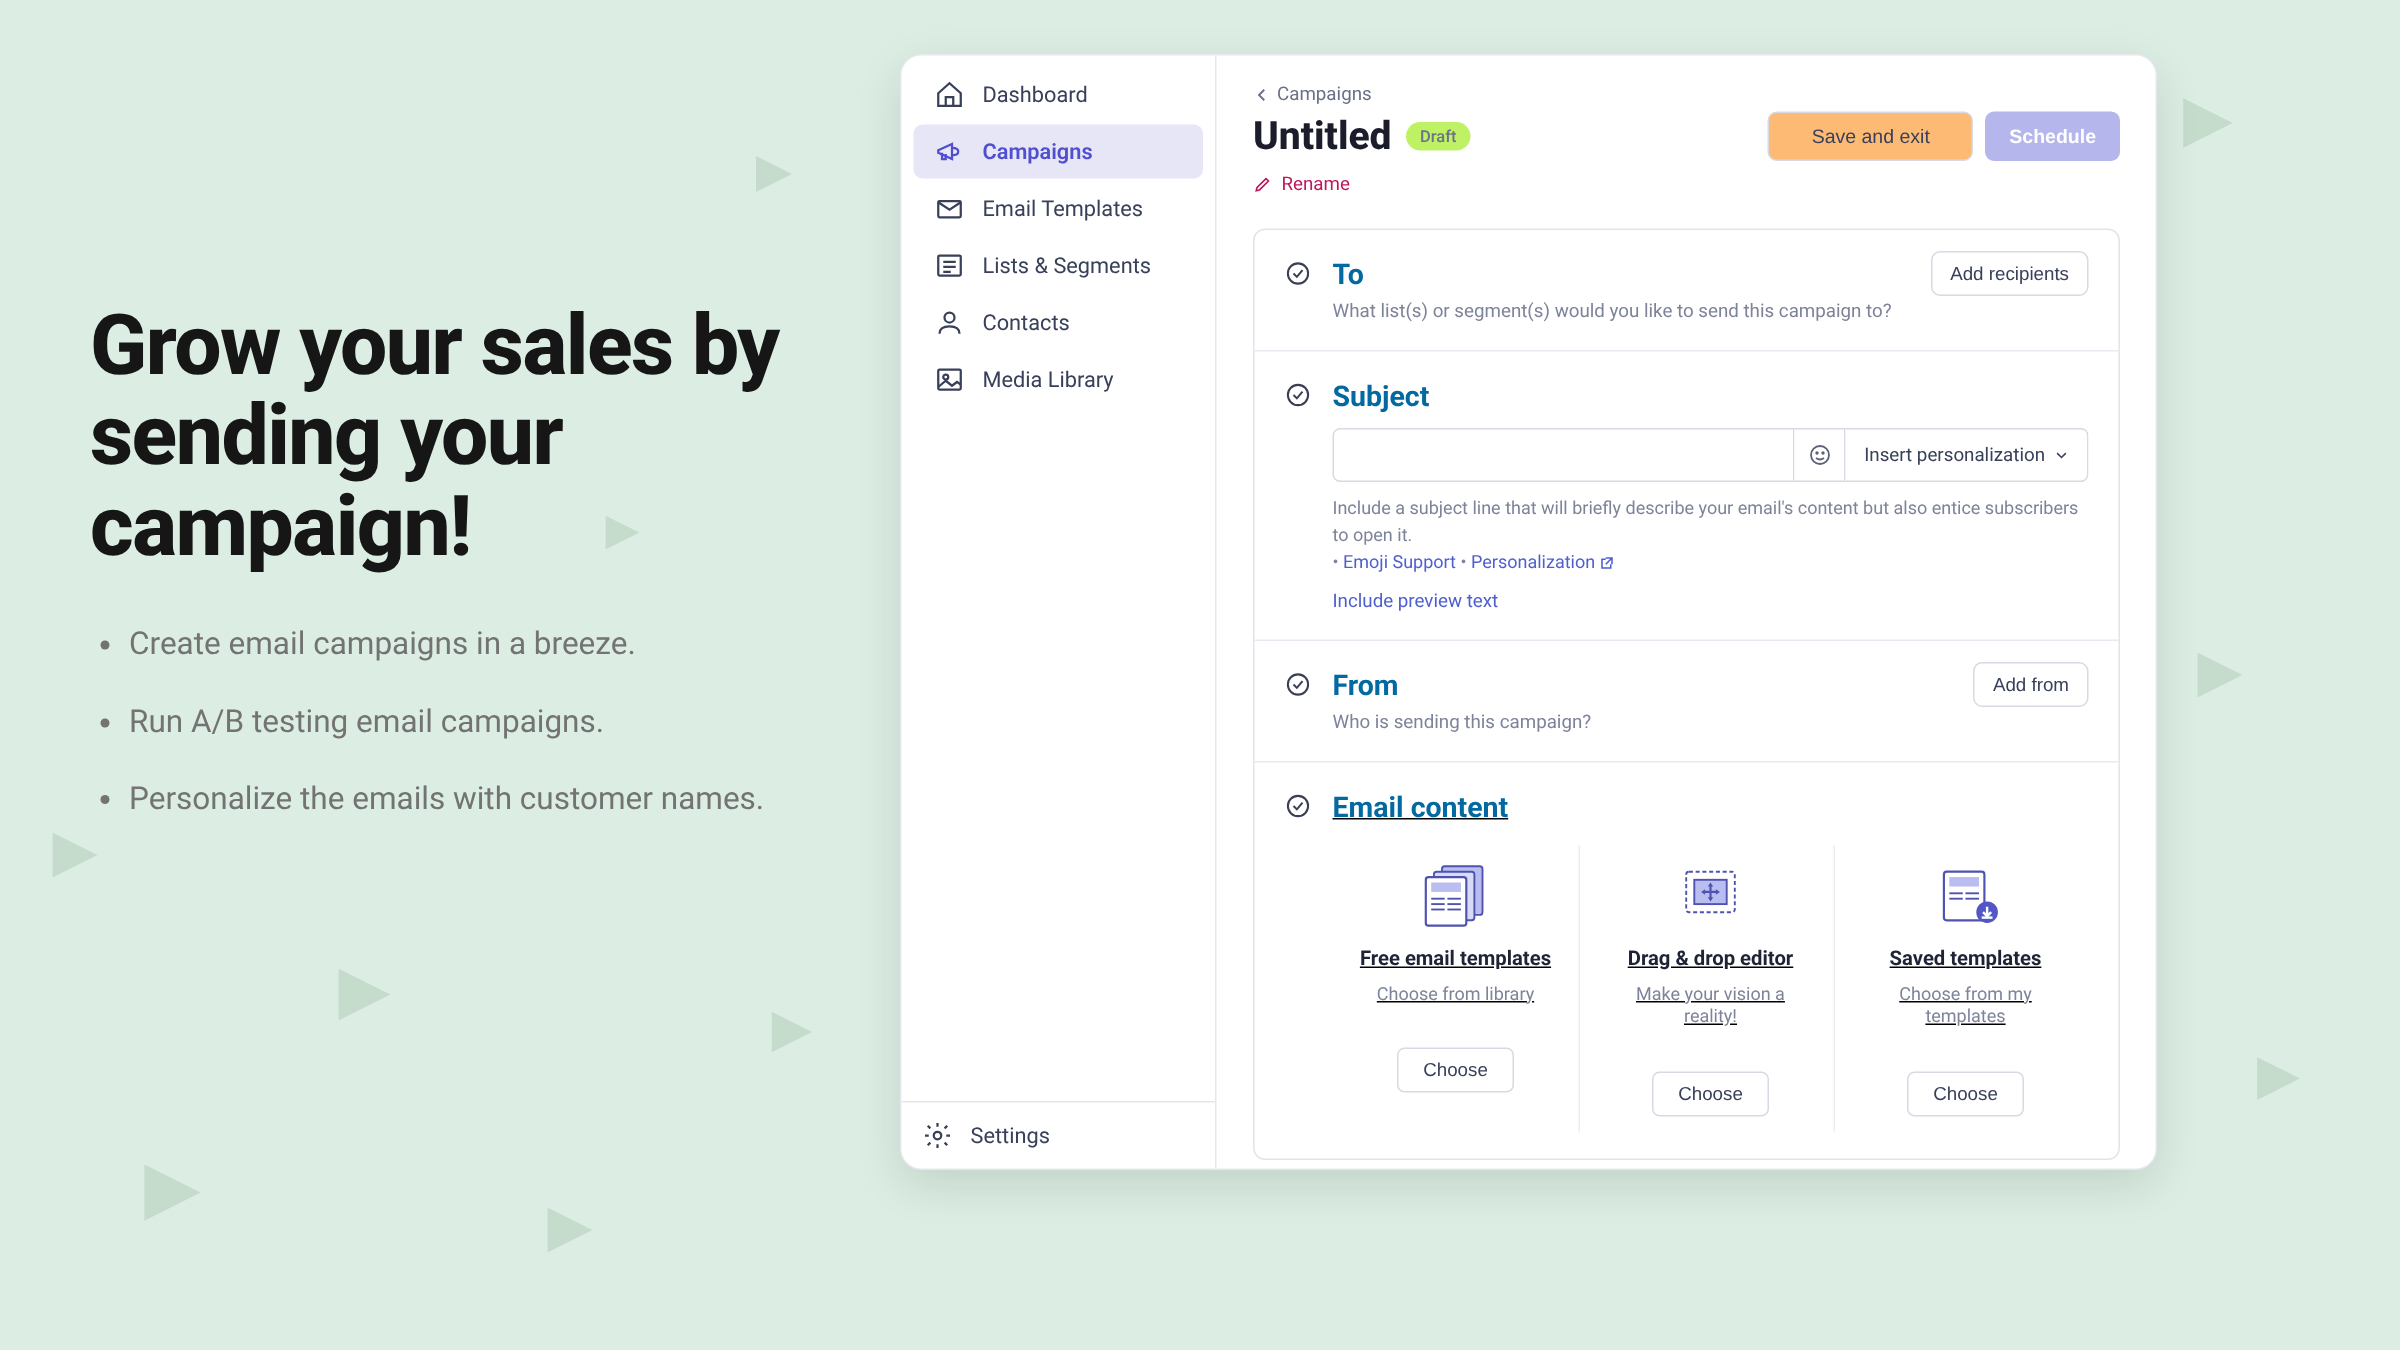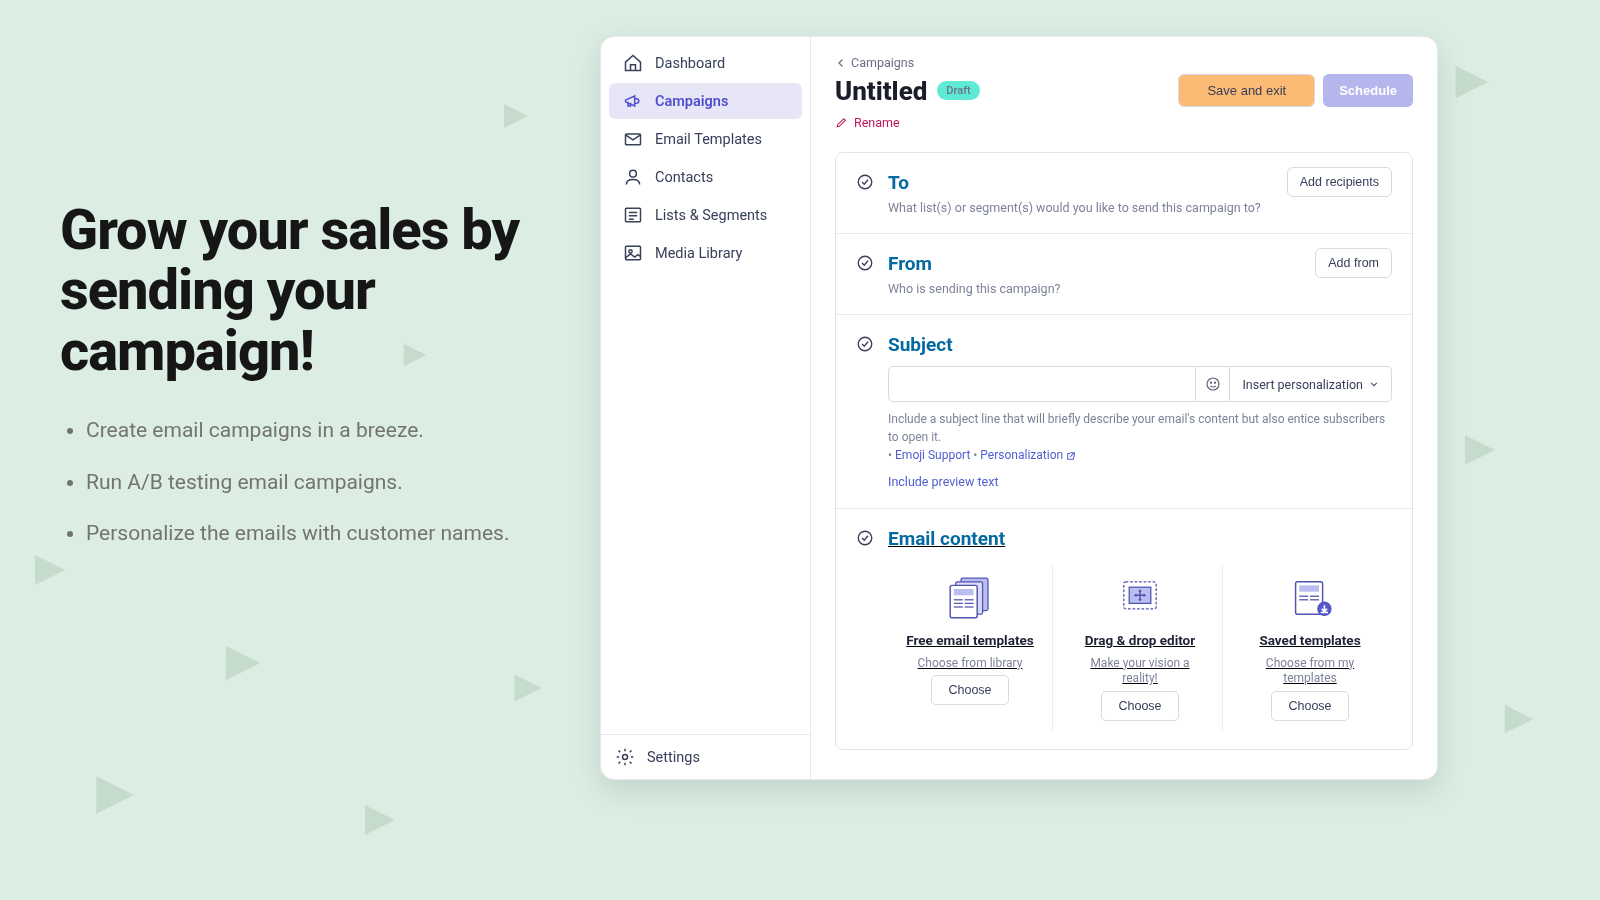--- a/index.html
+++ b/index.html
@@ -100,21 +100,21 @@
     align-items: center;
     margin-top: 4px;
   }
   .page-title {
     font-size: 26px;
     font-weight: 800;
     color: #1b1d2a;
   }
   .draft-badge {
     margin-left: 10px;
-    background: #5eead4;
+    background: #bef264;
     color: #6b7289;
     font-size: 11px;
     padding: 3px 9px;
     border-radius: 10px;
     font-weight: 500;
   }
   .title-row .spacer { flex: 1; }
   .btn-secondary {
     background: #fdba74;
     border: 1px solid #d7dae3;
@@ -228,21 +228,21 @@
     flex: 1;
     padding: 10px 14px;
     text-align: center;
     border-right: 1px solid #ecedf3;
   }
   .option:last-child { border-right: none; }
   .option-icon { height: 48px; display: flex; align-items: center; justify-content: center; margin-bottom: 10px; }
   .option-title { font-size: 13.5px; font-weight: 700; color: #1e2335; line-height: 1.3; }
   .option-sub { font-size: 12px; color: #7d8399; margin-top: 6px; line-height: 1.3; }
   .option-btn {
-    margin-top: 4px;
+    margin-top: 28px;
     background: #fff;
     border: 1px solid #d7dae3;
     color: #38405a;
     font-size: 12.5px;
     padding: 7px 16px;
     border-radius: 5px;
     cursor: pointer;
   }
 </style>
 </head>
@@ -309,33 +309,33 @@
       </div>
       <div class="nav-item">
         <svg viewBox="0 0 24 24" fill="none" stroke="currentColor" stroke-width="1.8">
             <rect x="3" y="6" width="18" height="13" rx="1"></rect>
             <path d="M3 7 L12 13 L21 7"></path>
           </svg>
         <span>Email Templates</span>
       </div>
       <div class="nav-item">
         <svg viewBox="0 0 24 24" fill="none" stroke="currentColor" stroke-width="1.8">
-            <circle cx="12" cy="8" r="4"></circle>
-            <path d="M4 21 Q4 15 12 15 Q20 15 20 21"></path>
-          </svg>
-        <span>Contacts</span>
-      </div>
-      <div class="nav-item">
-        <svg viewBox="0 0 24 24" fill="none" stroke="currentColor" stroke-width="1.8">
             <rect x="3" y="4" width="18" height="16" rx="1"></rect>
             <line x1="7" y1="9" x2="17" y2="9"></line>
             <line x1="7" y1="13" x2="17" y2="13"></line>
             <line x1="7" y1="17" x2="13" y2="17"></line>
           </svg>
         <span>Lists &amp; Segments</span>
+      </div>
+      <div class="nav-item">
+        <svg viewBox="0 0 24 24" fill="none" stroke="currentColor" stroke-width="1.8">
+            <circle cx="12" cy="8" r="4"></circle>
+            <path d="M4 21 Q4 15 12 15 Q20 15 20 21"></path>
+          </svg>
+        <span>Contacts</span>
       </div>
       <div class="nav-item">
         <svg viewBox="0 0 24 24" fill="none" stroke="currentColor" stroke-width="1.8">
             <rect x="3" y="4" width="18" height="16" rx="1"></rect>
             <circle cx="9" cy="10" r="2"></circle>
             <path d="M3 18 L9 13 L14 17 L18 14 L21 16"></path>
           </svg>
         <span>Media Library</span>
       </div>
     </div>
@@ -378,34 +378,20 @@
           <svg class="check-icon" viewBox="0 0 24 24" fill="none" stroke="currentColor" stroke-width="1.8">
               <circle cx="12" cy="12" r="9"></circle>
               <path d="M8 12 L11 15 L16 9"></path>
             </svg>
           <div class="section-body">
             <div class="section-title">To</div>
             <div class="section-sub">What list(s) or segment(s) would you like to send this campaign to?</div>
           </div>
         </div>
         <button class="section-btn">Add recipients</button>
-      </div>
-
-      <div class="section">
-        <div class="section-head">
-          <svg class="check-icon" viewBox="0 0 24 24" fill="none" stroke="currentColor" stroke-width="1.8">
-              <circle cx="12" cy="12" r="9"></circle>
-              <path d="M8 12 L11 15 L16 9"></path>
-            </svg>
-          <div class="section-body">
-            <div class="section-title">From</div>
-            <div class="section-sub">Who is sending this campaign?</div>
-          </div>
-        </div>
-        <button class="section-btn">Add from</button>
       </div>
 
       <div class="section">
         <div class="section-head">
           <svg class="check-icon" viewBox="0 0 24 24" fill="none" stroke="currentColor" stroke-width="1.8">
               <circle cx="12" cy="12" r="9"></circle>
               <path d="M8 12 L11 15 L16 9"></path>
             </svg>
           <div class="section-body">
             <div class="section-title">Subject</div>
@@ -439,20 +425,34 @@
         </div>
       </div>
 
       <div class="section">
         <div class="section-head">
           <svg class="check-icon" viewBox="0 0 24 24" fill="none" stroke="currentColor" stroke-width="1.8">
               <circle cx="12" cy="12" r="9"></circle>
               <path d="M8 12 L11 15 L16 9"></path>
             </svg>
           <div class="section-body">
+            <div class="section-title">From</div>
+            <div class="section-sub">Who is sending this campaign?</div>
+          </div>
+        </div>
+        <button class="section-btn">Add from</button>
+      </div>
+
+      <div class="section">
+        <div class="section-head">
+          <svg class="check-icon" viewBox="0 0 24 24" fill="none" stroke="currentColor" stroke-width="1.8">
+              <circle cx="12" cy="12" r="9"></circle>
+              <path d="M8 12 L11 15 L16 9"></path>
+            </svg>
+          <div class="section-body">
             <div class="section-title">Email content</div>
             <div class="content-options">
 
               <div class="option">
                 <div class="option-icon">
                   <svg width="54" height="44" viewBox="0 0 60 48">
                       <rect x="20" y="2" width="30" height="36" rx="2" fill="#babdf0" stroke="#4f53b0" stroke-width="1.4"></rect>
                       <rect x="14" y="6" width="30" height="36" rx="2" fill="#d8daf6" stroke="#4f53b0" stroke-width="1.4"></rect>
                       <rect x="8" y="10" width="30" height="36" rx="2" fill="#fff" stroke="#4f53b0" stroke-width="1.6"></rect>
                       <rect x="12" y="14" width="22" height="7" fill="#babdf0"></rect>

